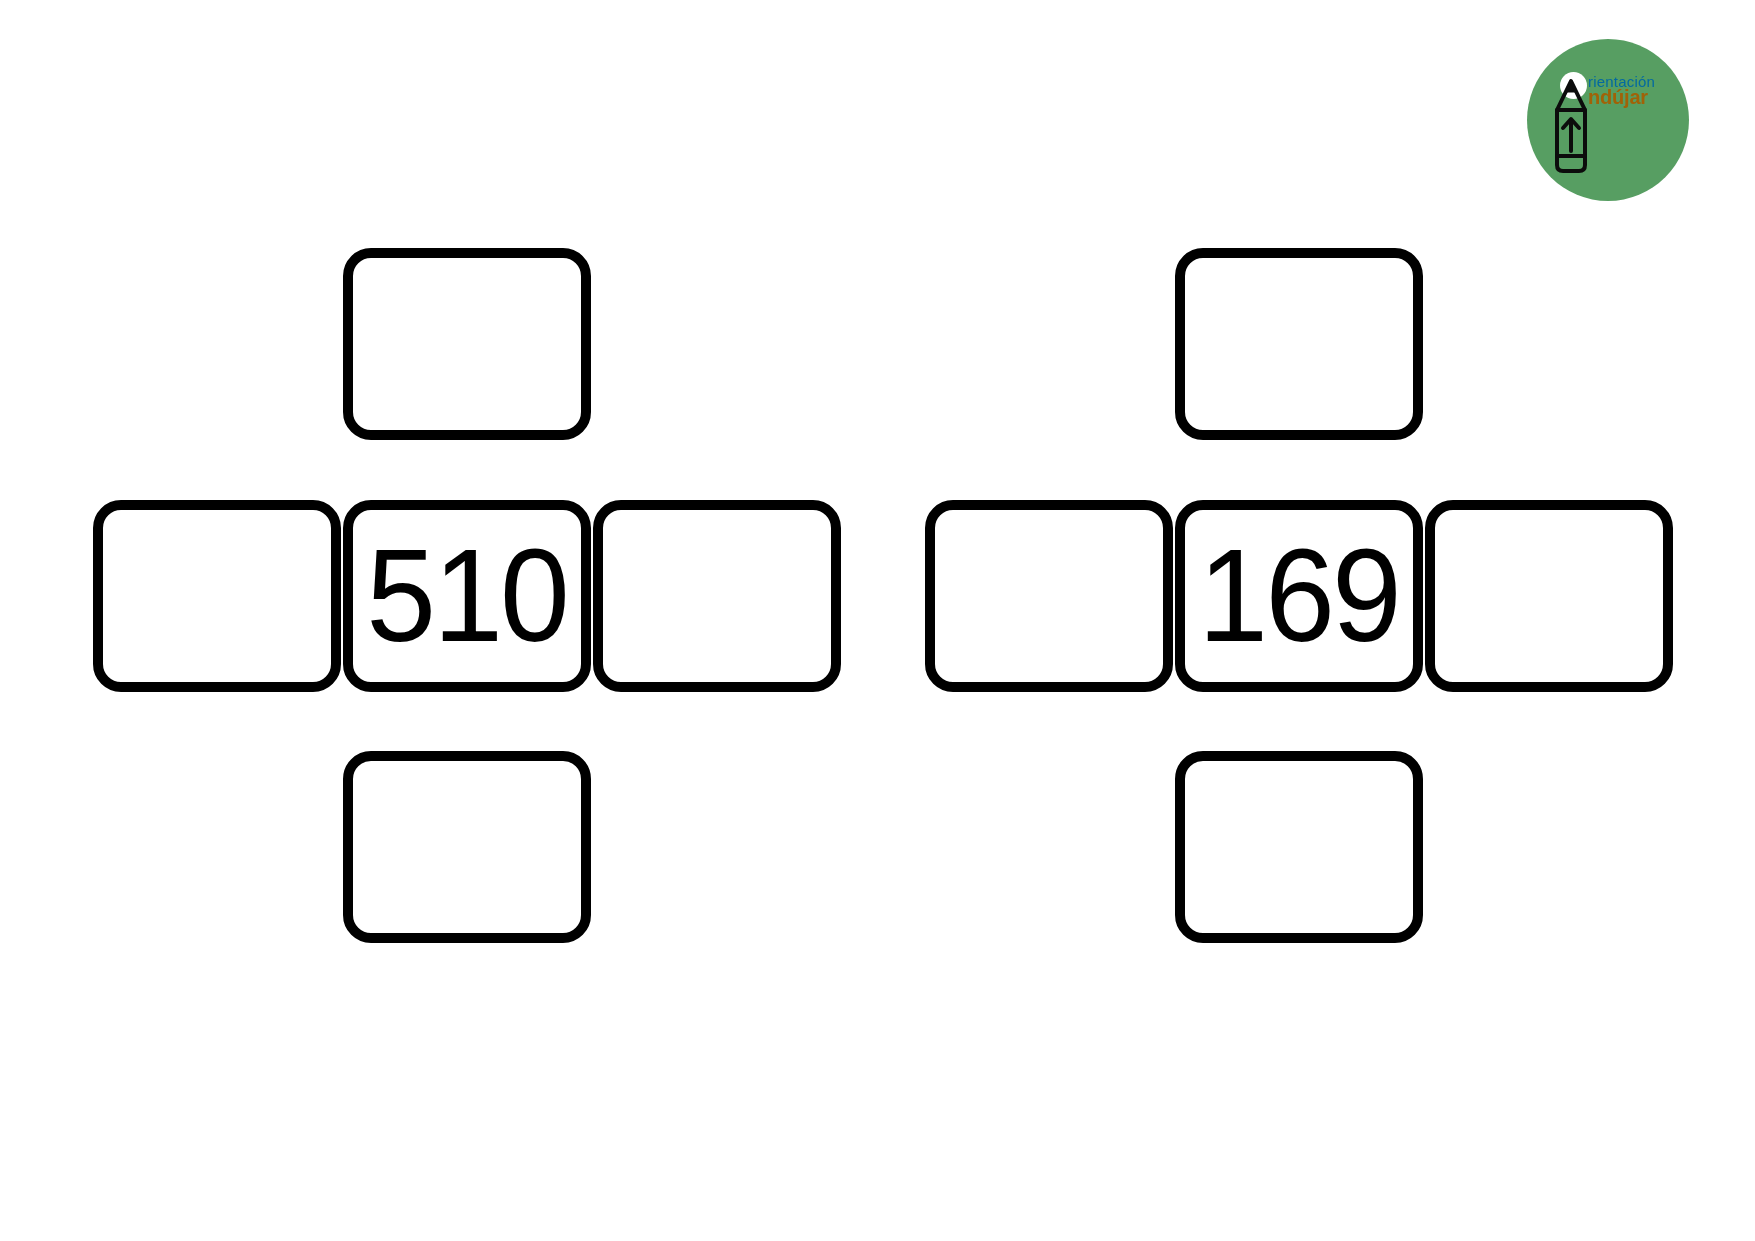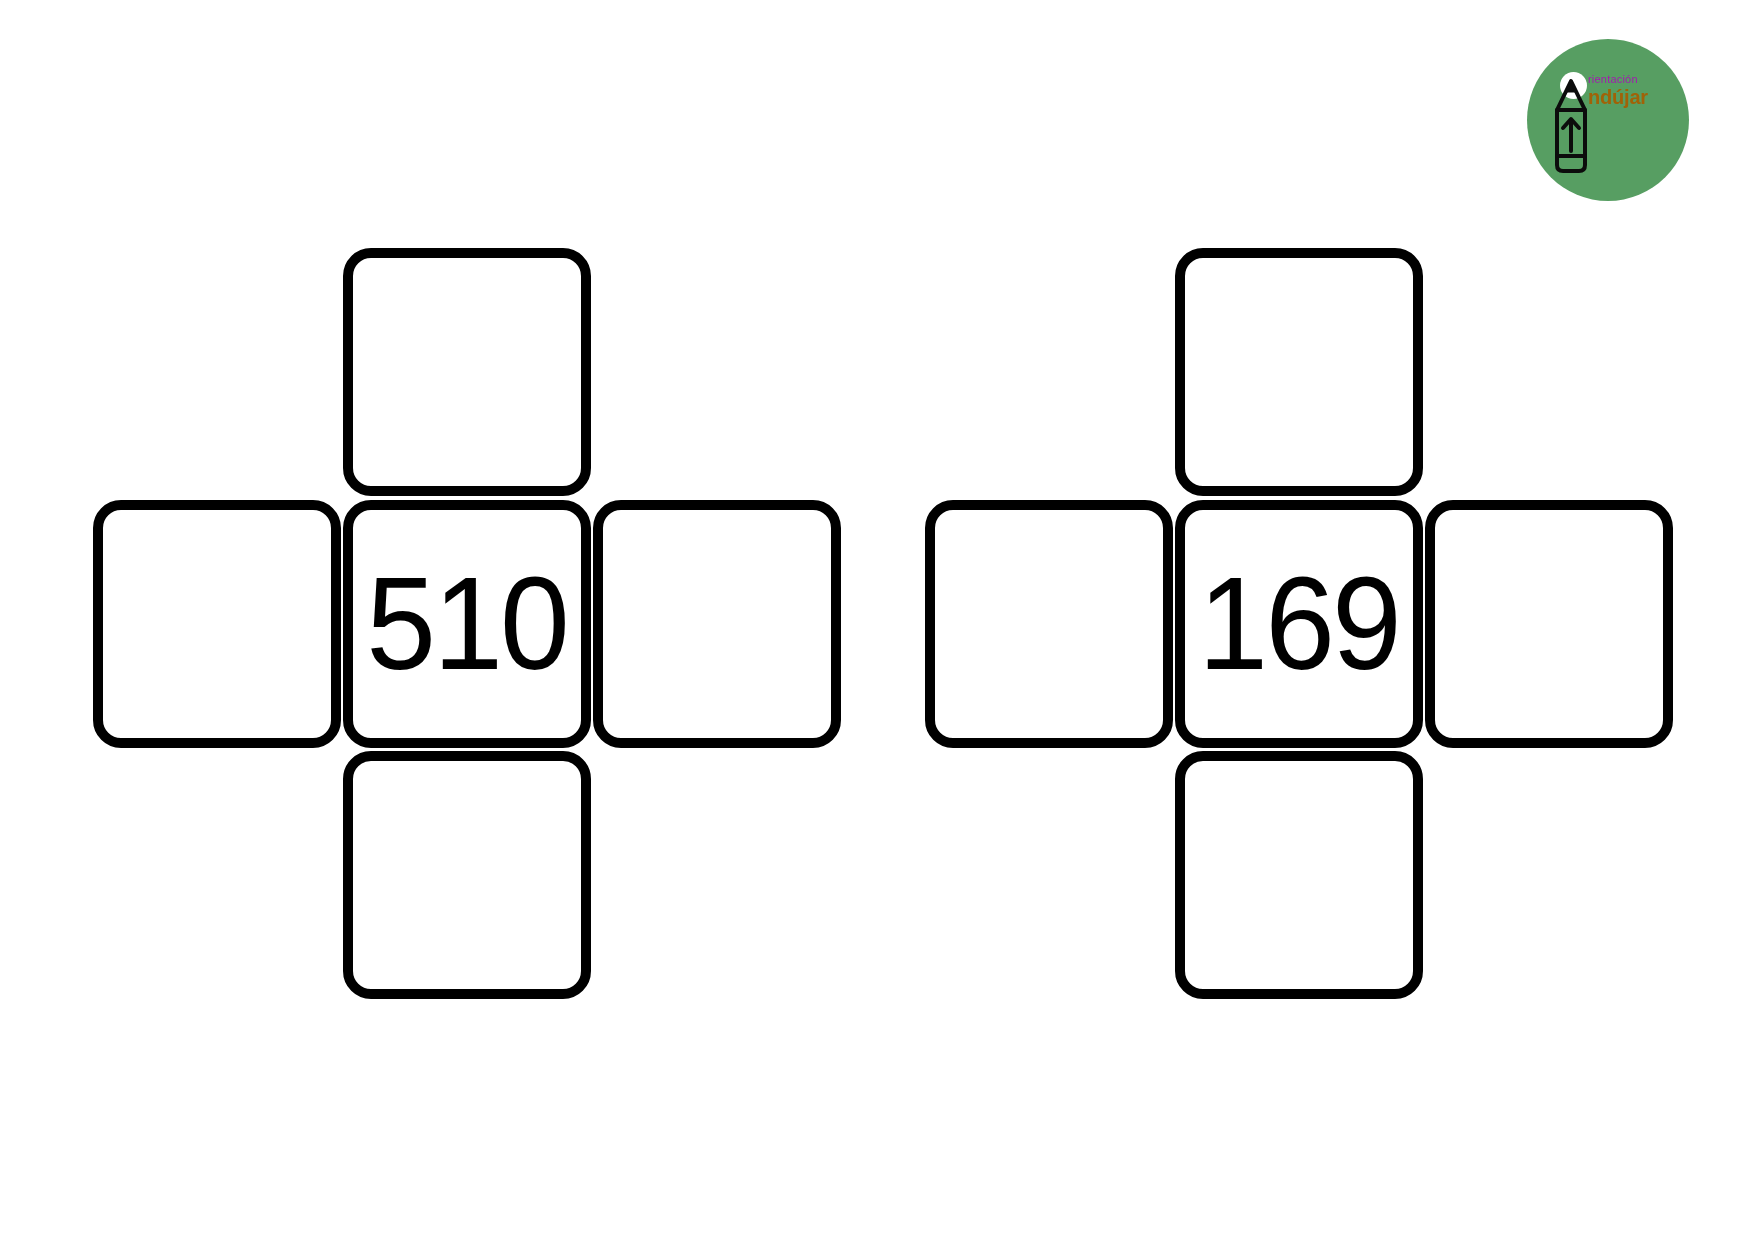--- a/index.html
+++ b/index.html
@@ -22,21 +22,21 @@
     top: 248px;
     width: 748px;
     height: 751px;
   }
   .cross-1 { left: 93px; }
   .cross-2 { left: 925px; text-align: right; }
 
   .box {
     position: absolute;
     width: 248px;
-    height: 248px;
+    height: 192px;
     box-sizing: border-box;
     border: 10px solid #000000;
     border-radius: 28px;
     background: #ffffff;
   }
   .pos-top    { left: 250px; top: 0; }
   .pos-left   { left: 0;     top: 252px; }
   .pos-center { left: 250px; top: 252px; display: flex; align-items: center; justify-content: center; }
   .pos-right  { left: 500px; top: 252px; }
   .pos-bottom { left: 250px; top: 503px; }
@@ -62,23 +62,23 @@
   .logo-dot {
     position: absolute;
     left: 1560px; top: 72px;
     width: 27px; height: 27px;
     border-radius: 50%;
     background: #ffffff;
   }
   .logo-text-top {
     position: absolute;
     left: 1588px; top: 73px;
-    font-size: 11px;
+    font-size: 15px;
     font-weight: 400;
-    color: #a21caf;
+    color: #0369a1;
     letter-spacing: 0.2px;
     white-space: nowrap;
   }
   .logo-text-bottom {
     position: absolute;
     left: 1588px; top: 86px;
     font-size: 20px;
     font-weight: 700;
     color: #a16207;
     letter-spacing: -0.2px;

